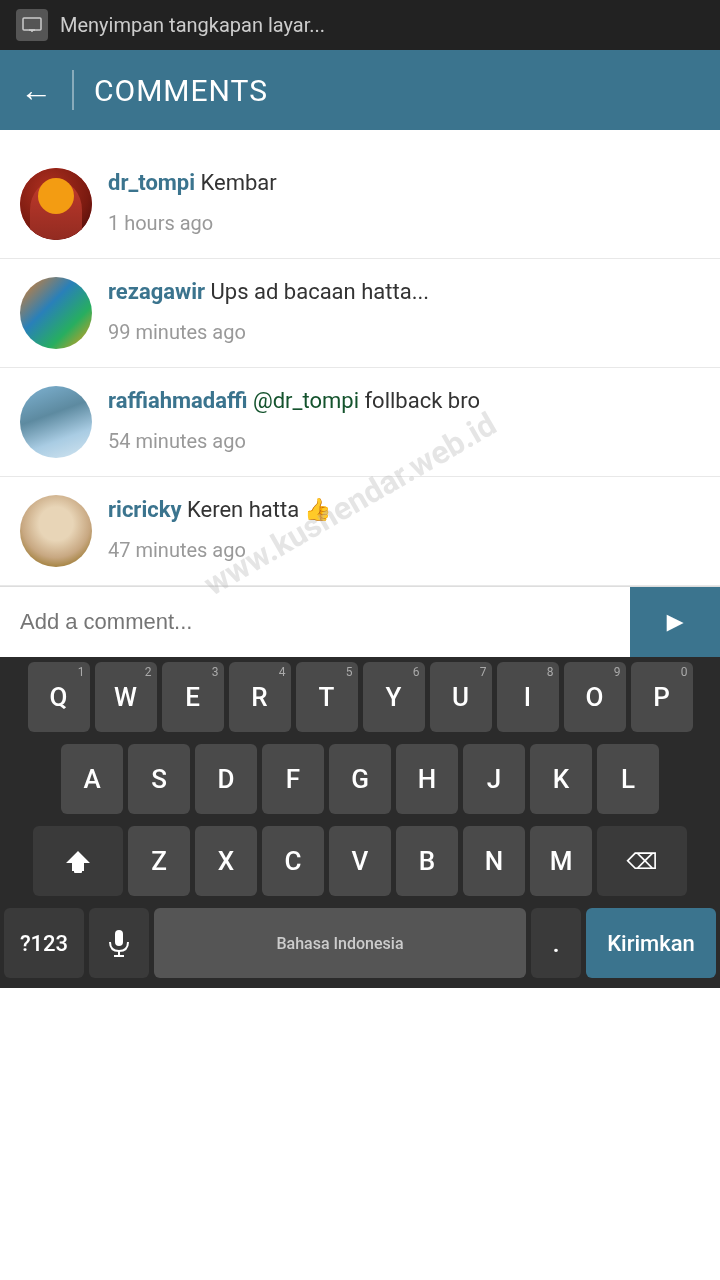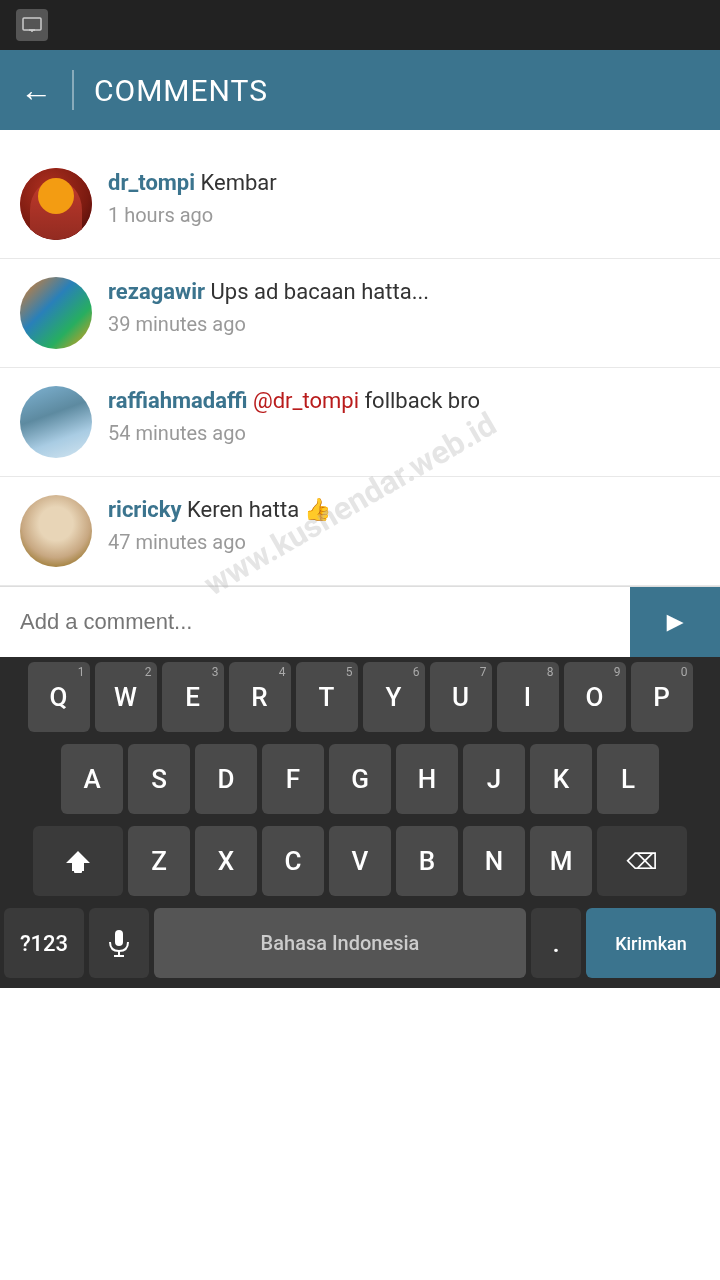--- a/index.html
+++ b/index.html
@@ -101,21 +101,21 @@
       color: #333;
       line-height: 1.4;
     }
     .comment-username {
       color: #3b748e;
       font-weight: bold;
     }
     .comment-time {
       font-size: 20px;
       color: #999;
-      margin-top: 4px;
+      margin-top: 12px;
     }
 
     
     .comment-input-row {
       display: flex;
       align-items: center;
       width: 720px;
       height: 70px;
       background: #f97316;
       border-top: 1px solid #ddd;
@@ -186,23 +186,23 @@
     .key-letter { width: 62px; }
 
     .key-special {
       background: #3a3a3a;
     }
 
     .key-shift { width: 90px; }
     .key-delete { width: 90px; font-size: 22px; }
     .key-sym { width: 80px; font-size: 22px; }
     .key-mic { width: 60px; }
-    .key-space { flex: 1; background: #555; color: #ccc; font-size: 20px; }
+    .key-space { flex: 1; background: #555; color: #ccc; font-size: 16px; }
     .key-period { width: 50px; }
-    .key-send { width: 130px; background: #3b748e; font-size: 18px; }
+    .key-send { width: 130px; background: #3b748e; font-size: 22px; }
 
     .watermark {
       position: absolute;
       top: 350px;
       left: 50px;
       width: 600px;
       text-align: center;
       color: rgba(180,180,180,0.35);
       font-size: 32px;
       font-weight: bold;
@@ -220,20 +220,21 @@
 <body>
 
 <div class="status-bar">
   <div class="status-bar-icon">
     <svg width="20" height="16" viewBox="0 0 20 16" fill="none">
       <rect x="1" y="1" width="18" height="12" rx="1" stroke="#ccc" stroke-width="1.5" fill="none"></rect>
       <line x1="7" y1="13" x2="13" y2="13" stroke="#ccc" stroke-width="1.5"></line>
       <line x1="10" y1="13" x2="10" y2="15" stroke="#ccc" stroke-width="1.5"></line>
     </svg>
   </div>
+  <span class="status-bar-text">Menyimpan tangkapan layar...</span>
 </div>
 
 <div class="header">
   <div class="header-back">←</div>
   <div class="header-divider"></div>
   <div class="header-title">COMMENTS</div>
 </div>
 
 <div class="comments-wrapper">
 
@@ -256,30 +257,30 @@
       </div>
     </div>
 
     <div class="comment-item">
       <div class="avatar" style="background: linear-gradient(135deg, #e67e22 0%, #2980b9 40%, #27ae60 70%, #f39c12 100%);"></div>
       <div class="comment-content">
         <div class="comment-text">
           <span class="comment-username">rezagawir</span>
           <span> Ups ad bacaan hatta...</span>
         </div>
-        <div class="comment-time">39 minutes ago</div>
+        <div class="comment-time">99 minutes ago</div>
       </div>
     </div>
 
     <div class="comment-item">
       <div class="avatar" style="background: linear-gradient(160deg, #7fb3d3 0%, #5d8aa0 40%, #a9cce3 70%, #d4e6f1 100%);"></div>
       <div class="comment-content">
         <div class="comment-text">
           <span class="comment-username">raffiahmadaffi</span>
-          <span> <span style="color:#b91c1c;">@dr_tompi</span> follback bro</span>
+          <span> <span style="color:#14532d;">@dr_tompi</span> follback bro</span>
         </div>
         <div class="comment-time">54 minutes ago</div>
       </div>
     </div>
 
     <div class="comment-item">
       <div class="avatar" style="background: radial-gradient(circle at 50% 40%, #e8d5b7 30%, #c8a882 60%, #8b6914 90%);"></div>
       <div class="comment-content">
         <div class="comment-text">
           <span class="comment-username">ricricky</span>

